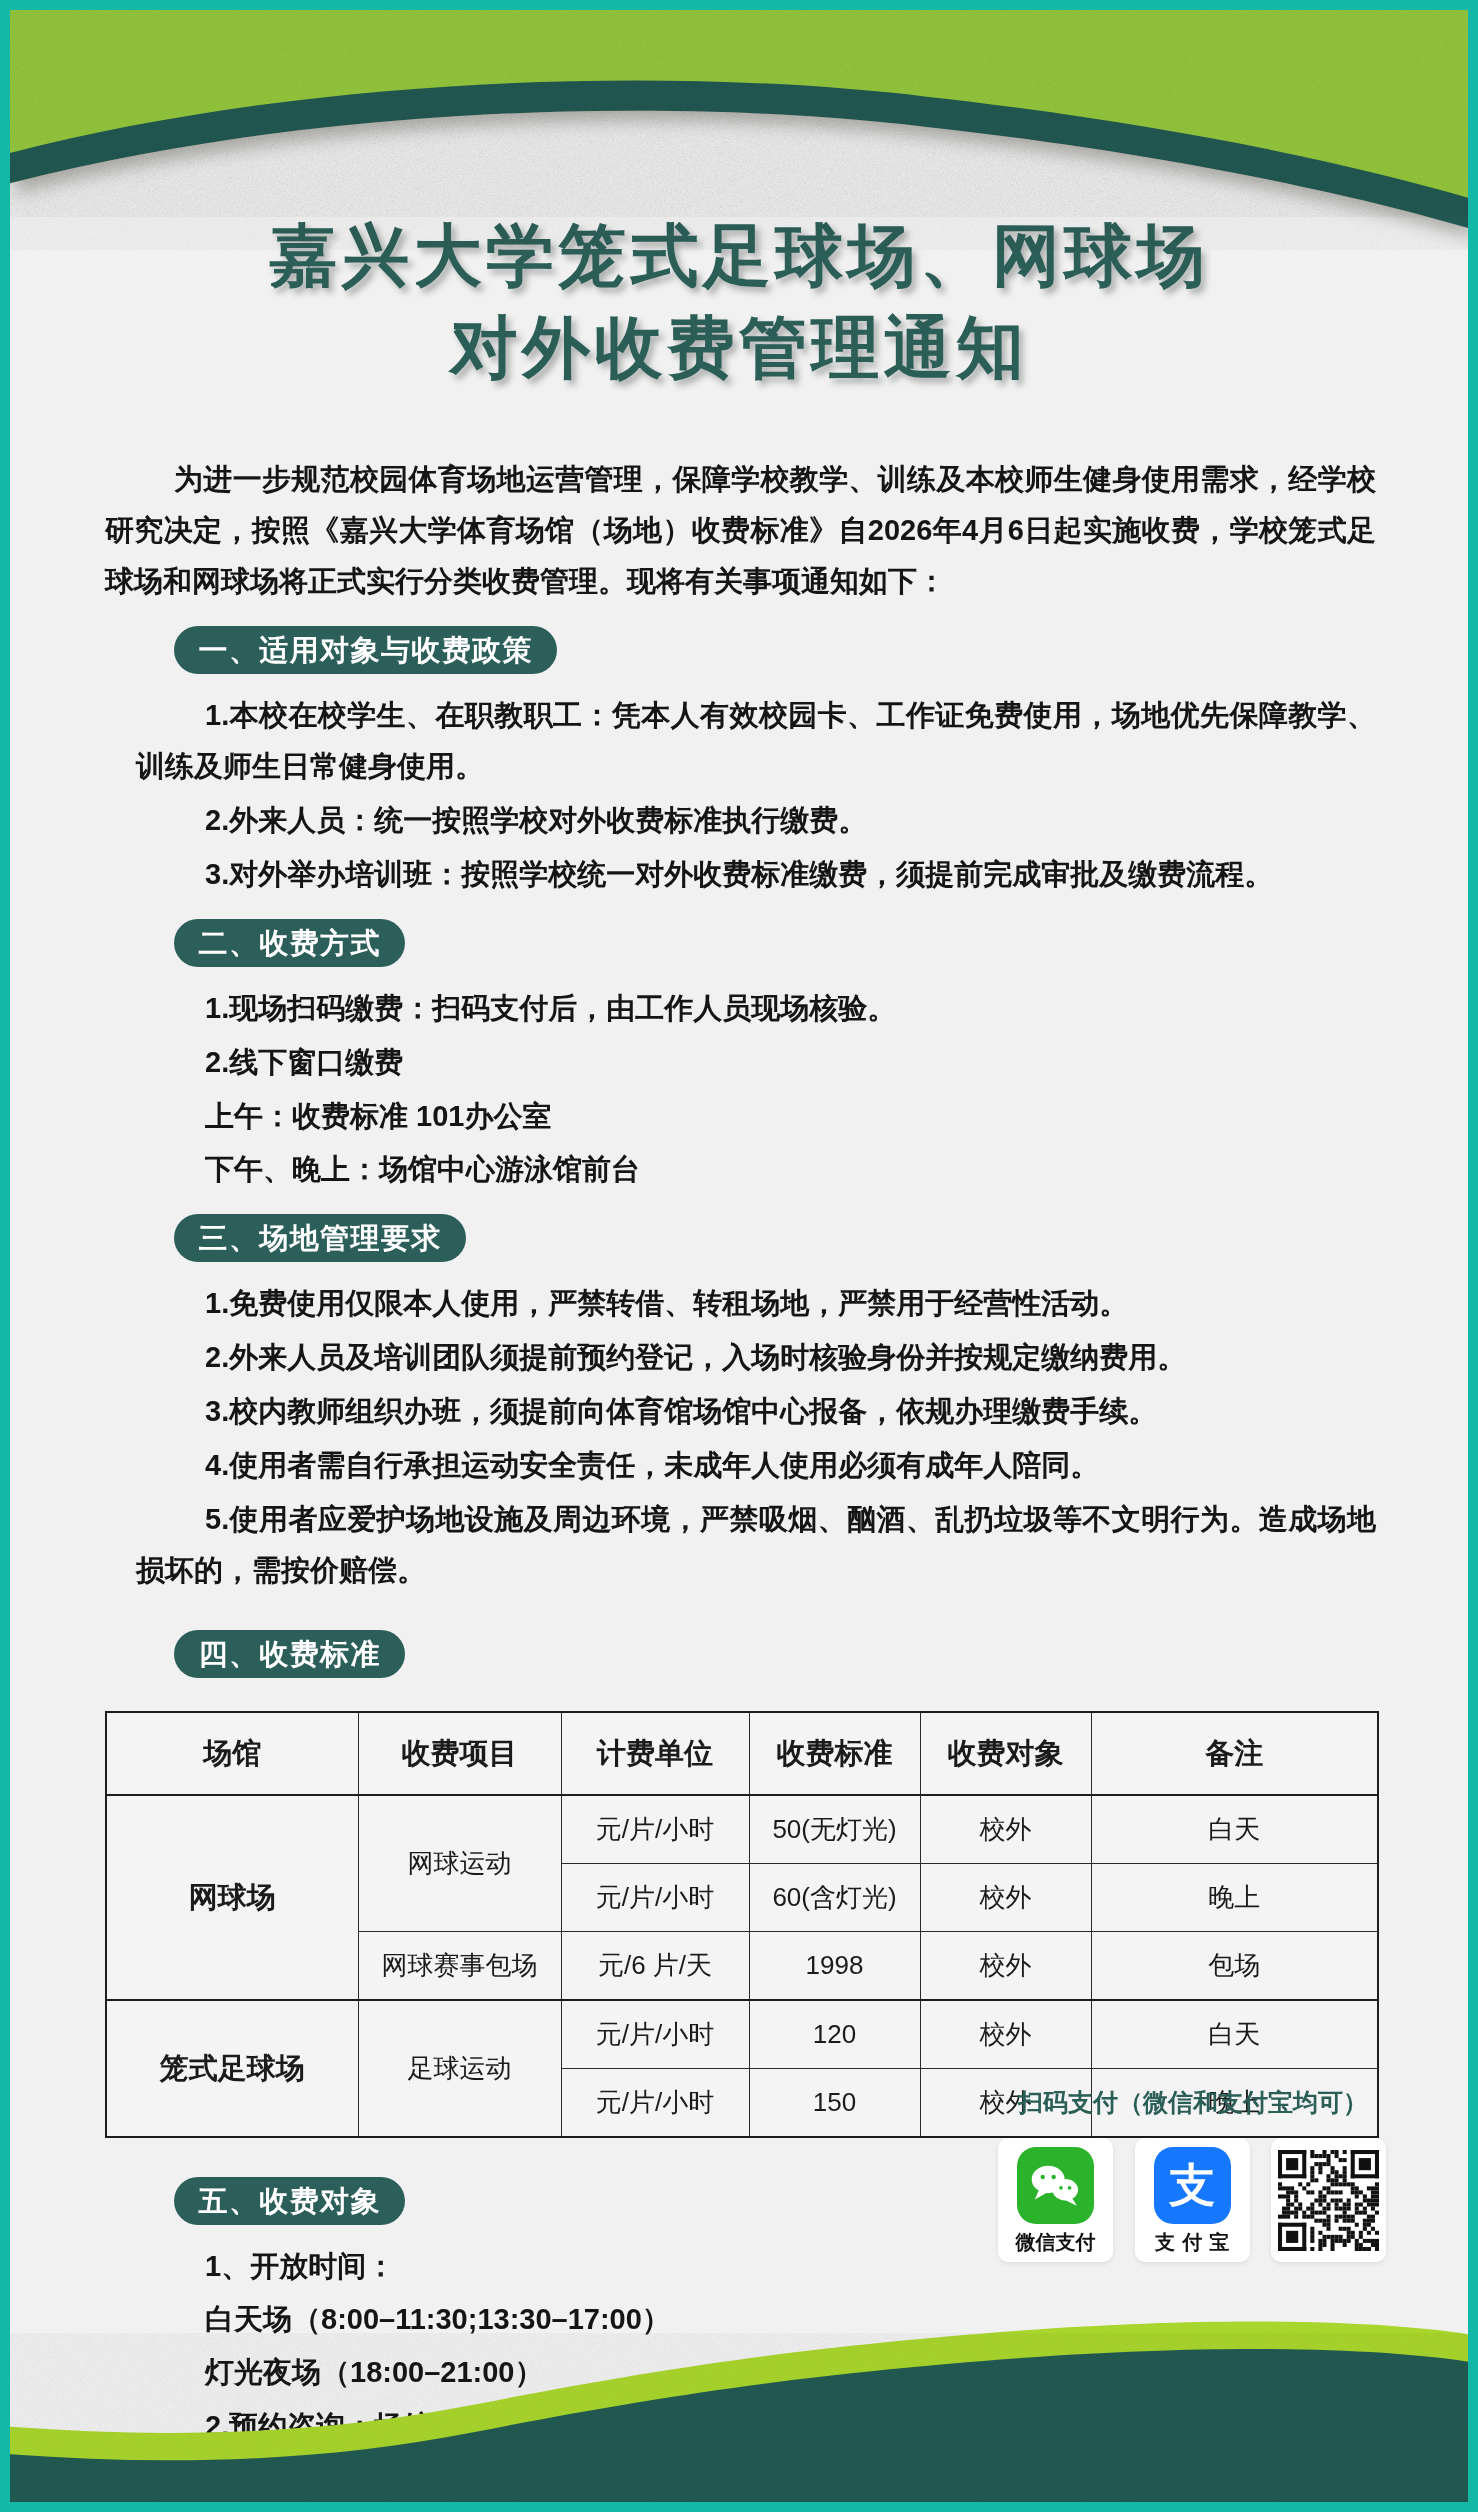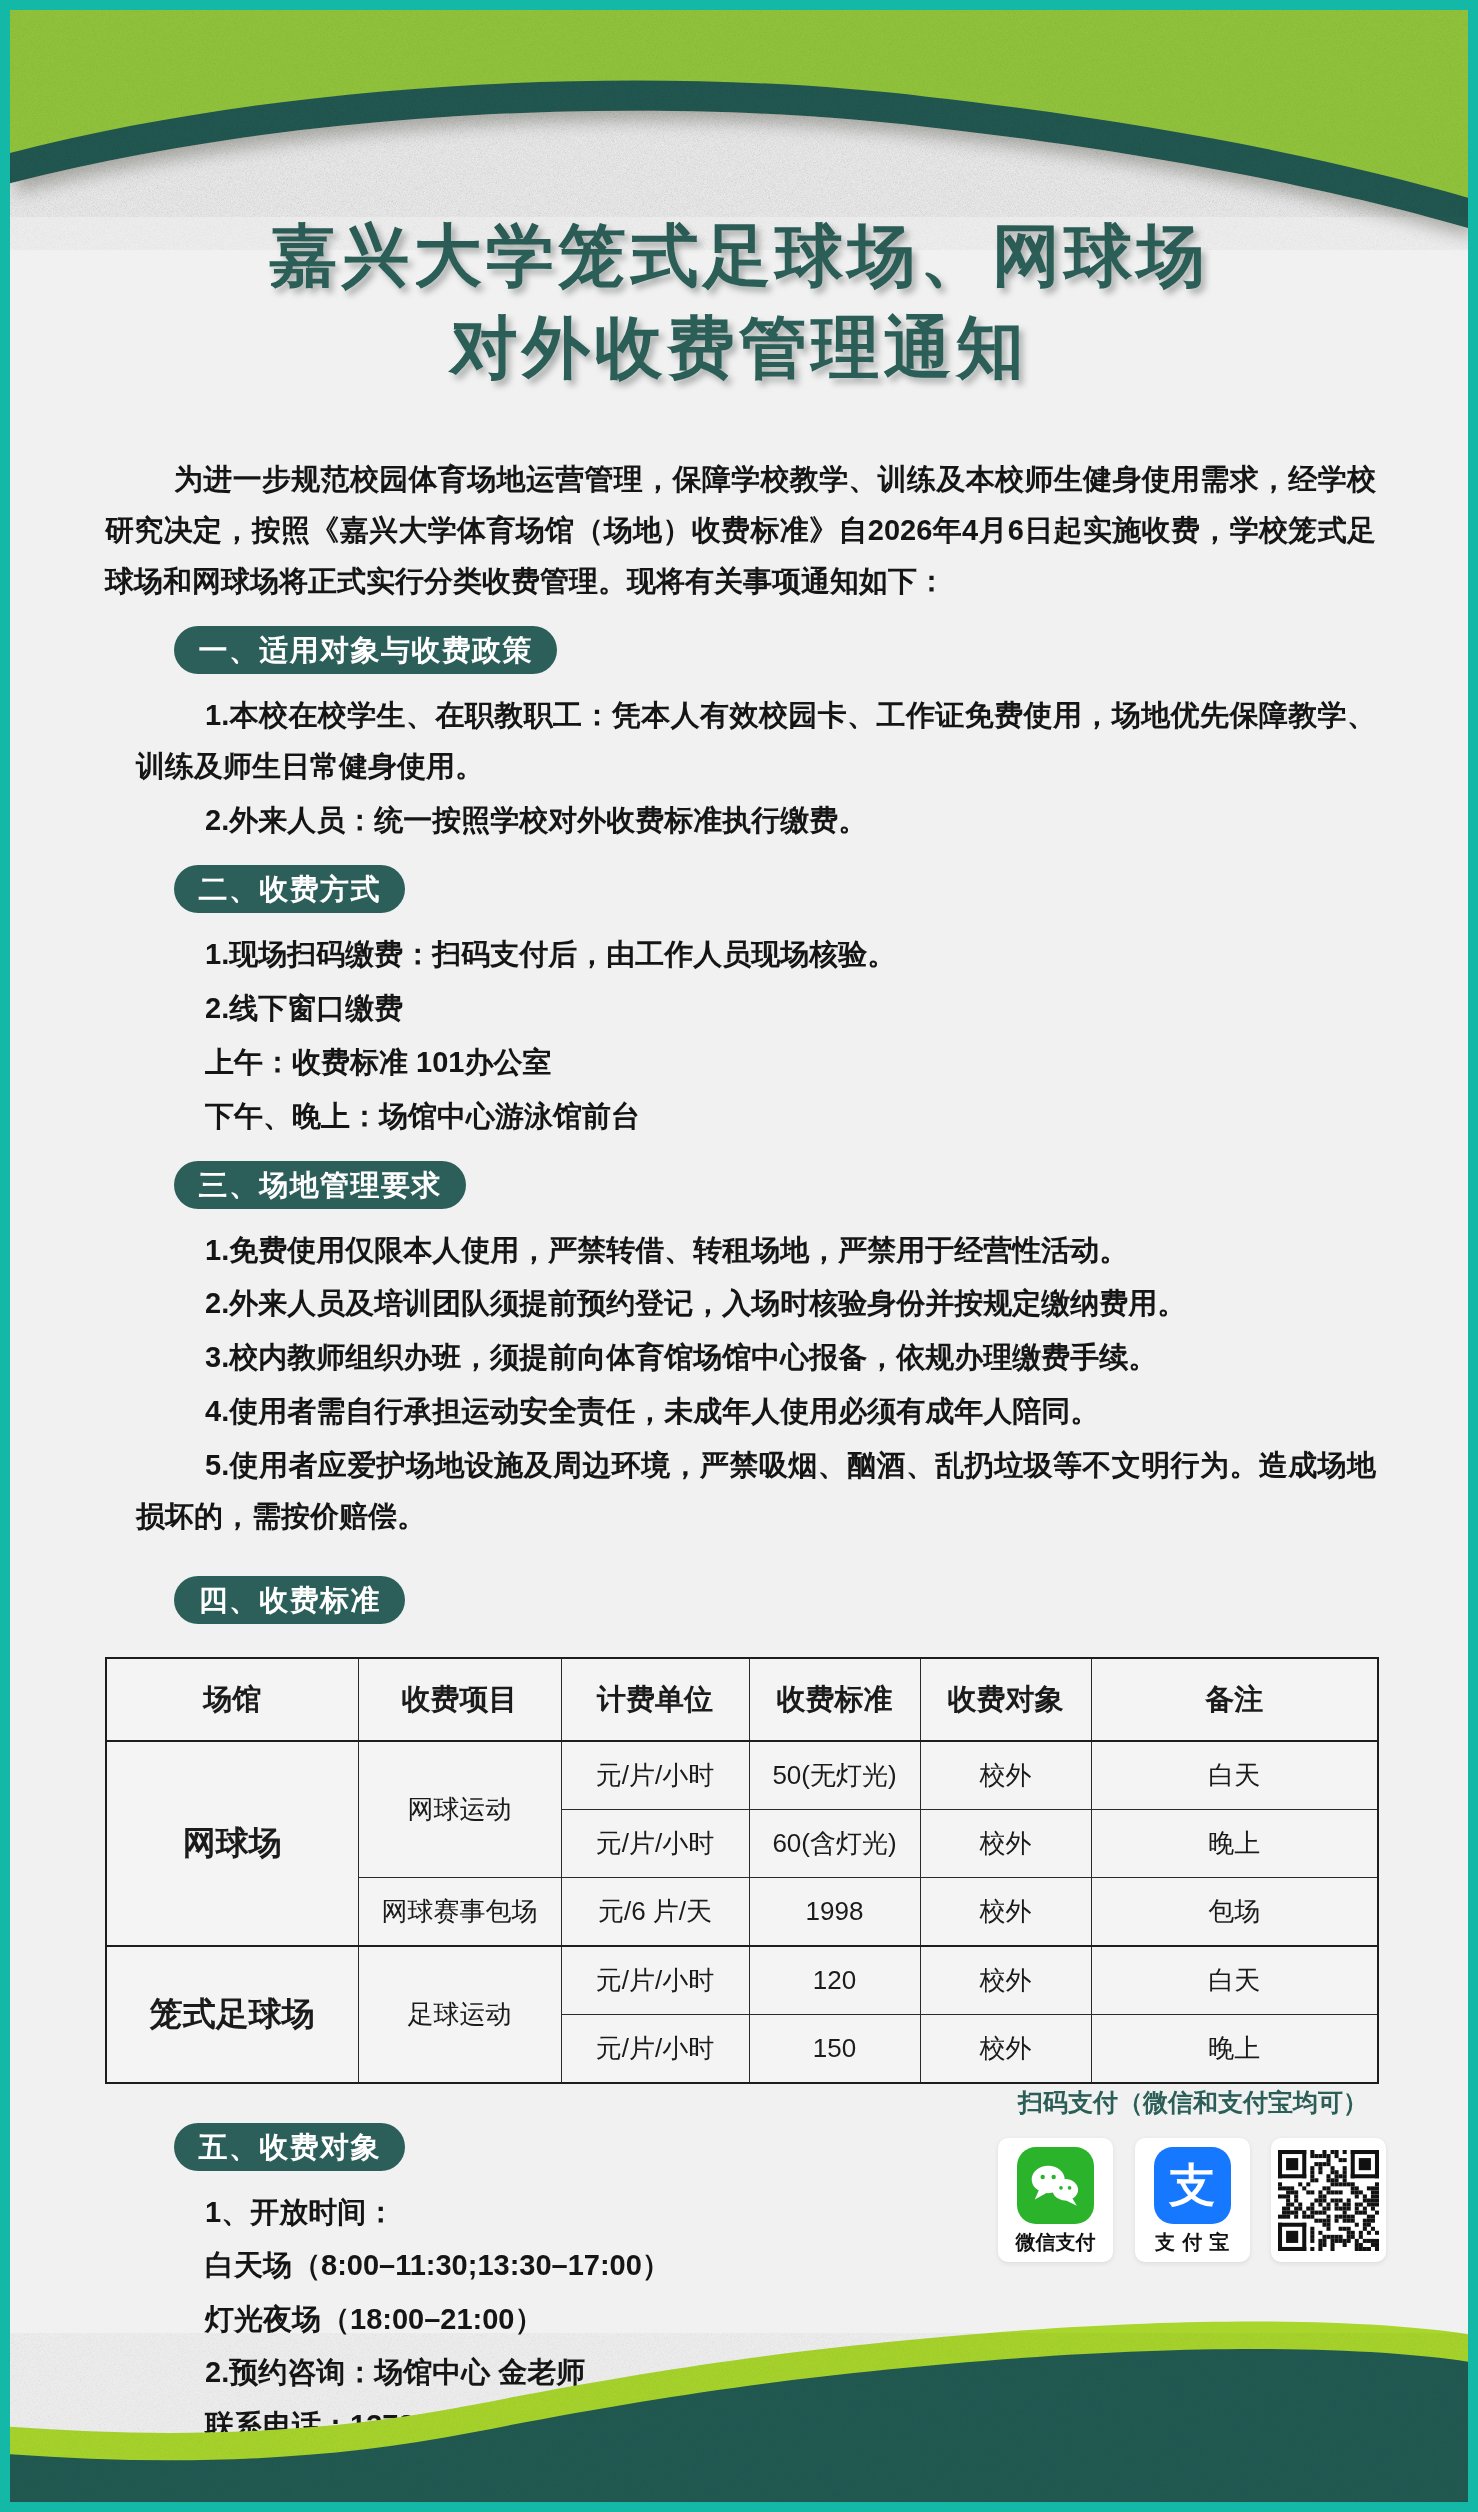--- a/index.html
+++ b/index.html
@@ -34,21 +34,21 @@
   .s5{max-width:852px;}
   .s5 .para{margin-bottom:2.2px;white-space:nowrap;text-align:left;}
 
   
   .fee-table{margin-top:33px;border-collapse:collapse;width:1271px;
              background:#f4f4f5;border:2.2px solid #1d1d1d;table-layout:fixed;}
   .fee-table th,.fee-table td{border:1.4px solid #2b2b2b;text-align:center;vertical-align:middle;
              font-size:26px;font-weight:500;color:#1b1b1b;padding:0;}
   .fee-table thead th{height:81px;font-size:29px;font-weight:700;border-bottom:2.2px solid #1d1d1d;}
   .fee-table tbody td{height:67px;}
-  .fee-table td.venue{font-size:33px;font-weight:700;}
+  .fee-table td.venue{font-size:29px;font-weight:700;}
   .fee-table tr.group-split td{border-top:2.2px solid #1d1d1d;}
 
   
   .payment{position:absolute;left:988px;top:2076px;width:390px;}
   .payment-title{margin:0 0 19px;text-align:center;font-size:25px;font-weight:700;color:#2b5e57;}
   .pay-cards{display:flex;gap:21.7px;}
   .pay-card{width:115px;height:124px;background:#ffffff;border-radius:10px;
             box-shadow:0 1.4px 5.8px rgba(0,0,0,.08);display:flex;flex-direction:column;
             align-items:center;justify-content:flex-start;}
   .app-icon{width:77px;height:77px;border-radius:19px;margin-top:8.7px;
@@ -91,20 +91,21 @@
     </h1>
 
     <div class="content">
 
       <p class="para intro">为进一步规范校园体育场地运营管理，保障学校教学、训练及本校师生健身使用需求，经学校研究决定，按照《嘉兴大学体育场馆（场地）收费标准》自2026年4月6日起实施收费，学校笼式足球场和网球场将正式实行分类收费管理。现将有关事项通知如下：</p>
 
       <div class="pill-wrap"><span class="pill">一、适用对象与收费政策</span></div>
       <div class="list">
         <p class="para">1.本校在校学生、在职教职工：凭本人有效校园卡、工作证免费使用，场地优先保障教学、训练及师生日常健身使用。</p>
         <p class="para">2.外来人员：统一按照学校对外收费标准执行缴费。</p>
+        <p class="para">3.对外举办培训班：按照学校统一对外收费标准缴费，须提前完成审批及缴费流程。</p>
       </div>
 
       <div class="pill-wrap"><span class="pill">二、收费方式</span></div>
       <div class="list">
         <p class="para">1.现场扫码缴费：扫码支付后，由工作人员现场核验。</p>
         <p class="para">2.线下窗口缴费</p>
         <p class="para">上午：收费标准 101办公室</p>
         <p class="para">下午、晚上：场馆中心游泳馆前台</p>
       </div>
 

